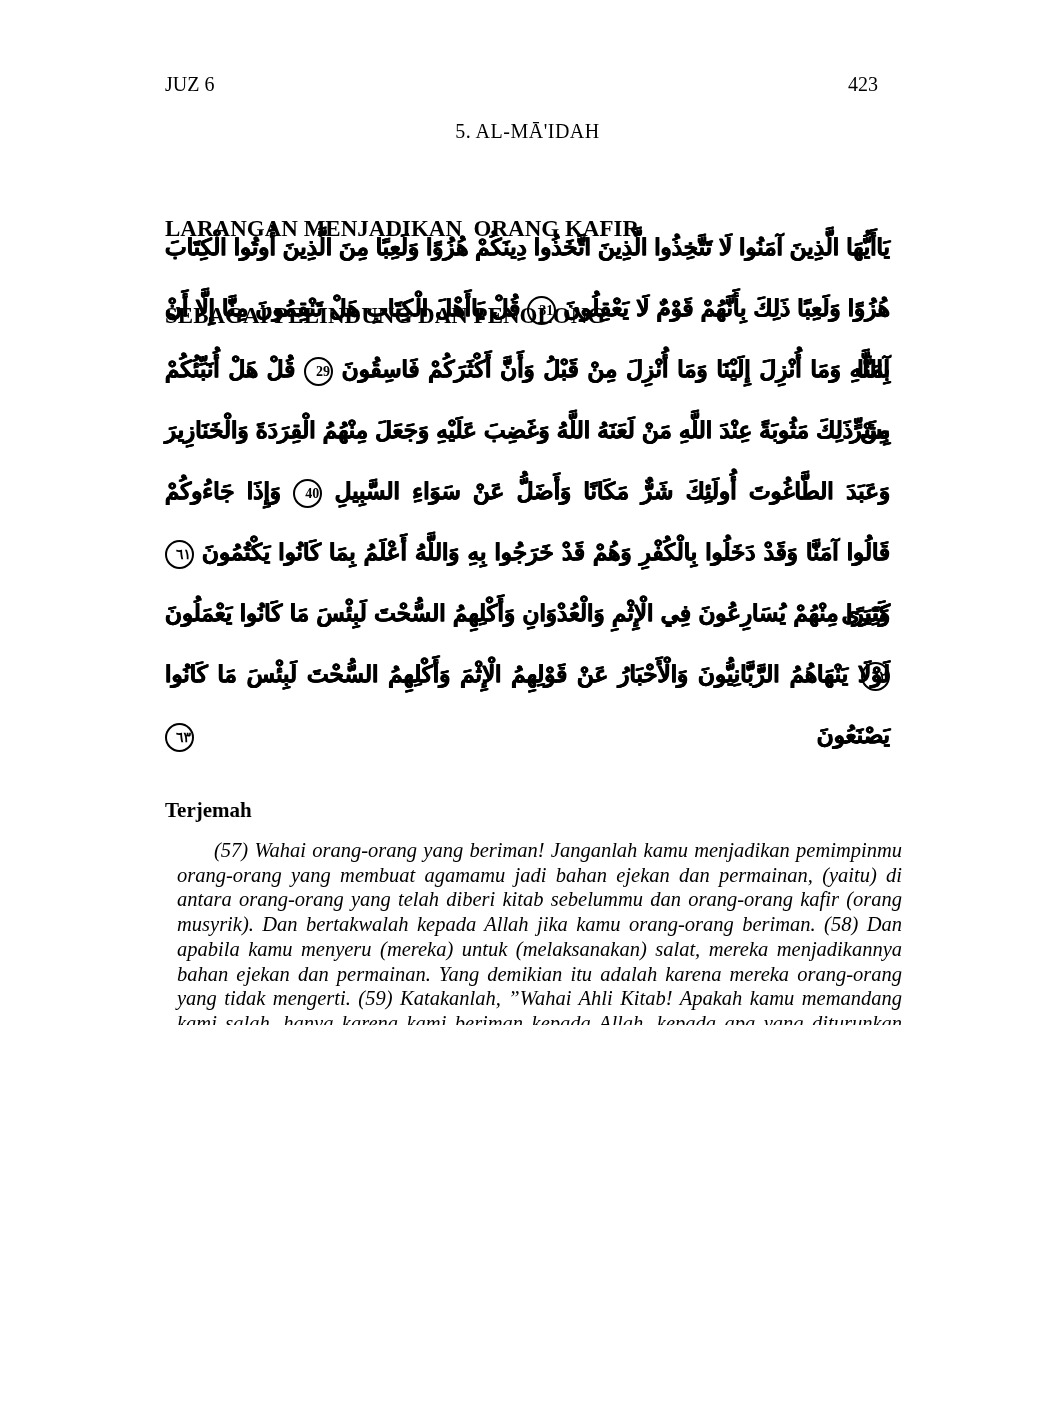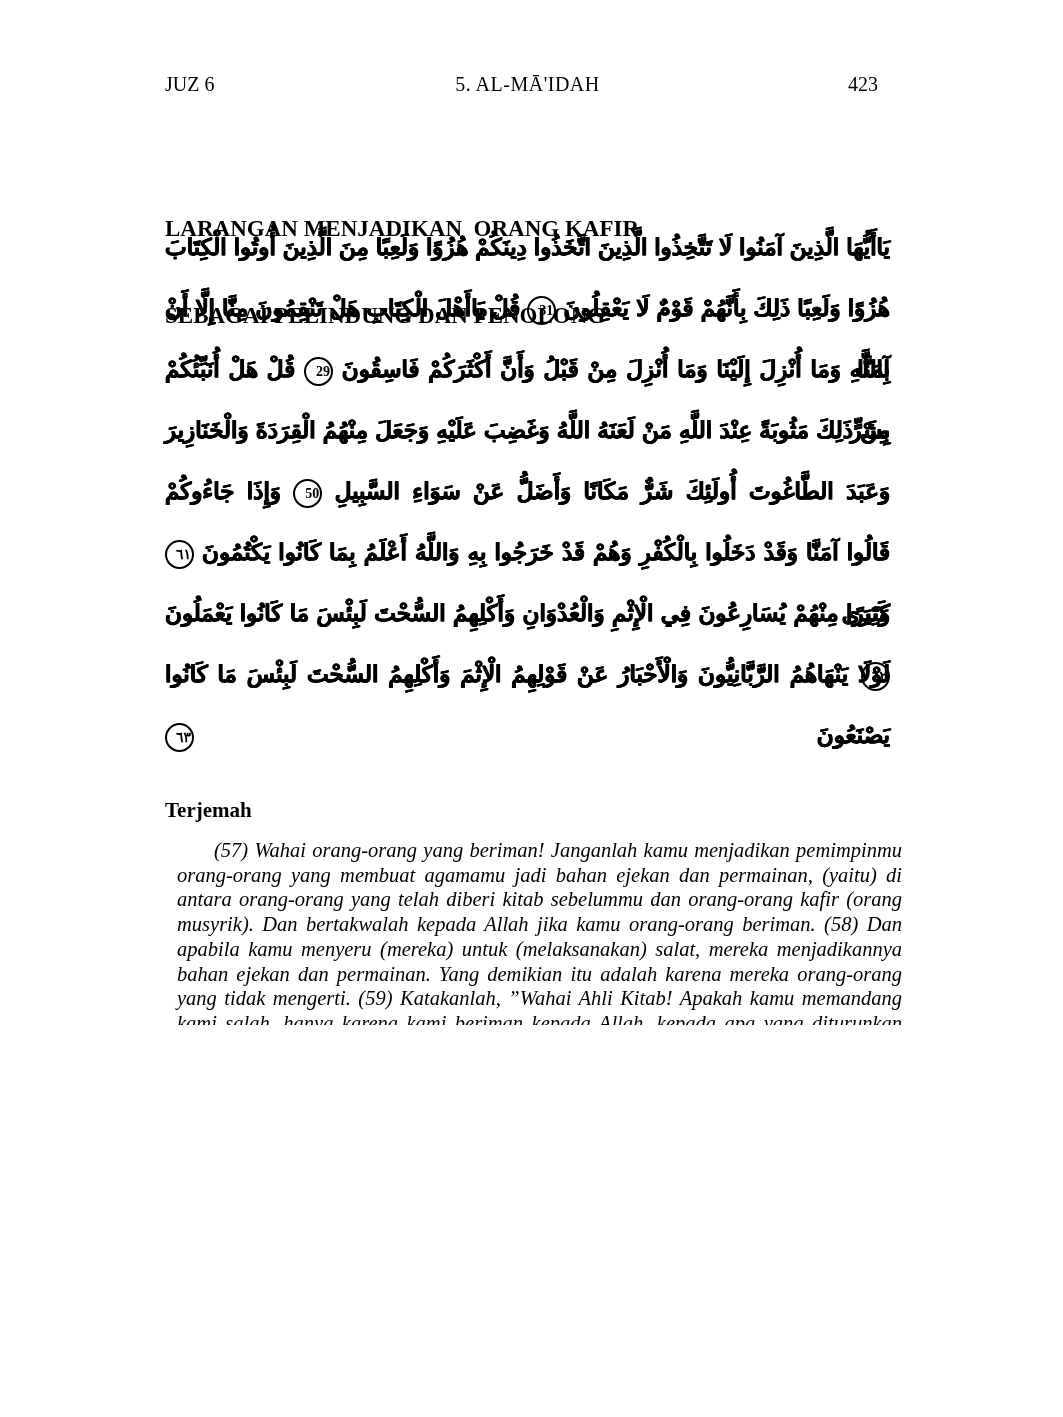--- a/index.html
+++ b/index.html
@@ -24,21 +24,21 @@
     width: 725px;
   }
   
   .header {
     top: 72px;
     font-size: 20px;
     line-height: 24px;
   }
   .h-left  { position: absolute; left: 0;  top: 0; }
   .h-right { position: absolute; right: 12px; top: 0; }
-  .h-center { display: block; text-align: center; letter-spacing: 0.5px; }
+  .h-center { display: block; text-align: center; letter-spacing: 0.5px; margin-top: 47px; }
 
   
   .section-title {
     top: 156px;
     font-weight: bold;
     font-size: 23px;
     line-height: 29px;
     white-space: pre-wrap;
   }
 
@@ -103,21 +103,21 @@
   <div class="block section-title">
     <div>LARANGAN MENJADIKAN  ORANG KAFIR</div>
     <div>SEBAGAI PELINDUNG DAN PENOLONG</div>
   </div>
 
   <div class="block arabic">
     <div class="aline"><span>يَاأَيُّهَا الَّذِينَ آمَنُوا لَا تَتَّخِذُوا الَّذِينَ اتَّخَذُوا دِينَكُمْ هُزُوًا وَلَعِبًا مِنَ الَّذِينَ أُوتُوا الْكِتَابَ</span></div>
     <div class="aline"><span>هُزُوًا وَلَعِبًا ذَلِكَ بِأَنَّهُمْ قَوْمٌ لَا يَعْقِلُونَ</span> <span class="ayah-marker">31</span> <span>قُلْ يَاأَهْلَ الْكِتَابِ هَلْ تَنْقِمُونَ مِنَّا إِلَّا أَنْ آمَنَّا</span></div>
     <div class="aline"><span>بِاللَّهِ وَمَا أُنْزِلَ إِلَيْنَا وَمَا أُنْزِلَ مِنْ قَبْلُ وَأَنَّ أَكْثَرَكُمْ فَاسِقُونَ</span> <span class="ayah-marker">29</span> <span>قُلْ هَلْ أُنَبِّئُكُمْ بِشَرٍّ</span></div>
     <div class="aline"><span>مِنْ ذَلِكَ مَثُوبَةً عِنْدَ اللَّهِ مَنْ لَعَنَهُ اللَّهُ وَغَضِبَ عَلَيْهِ وَجَعَلَ مِنْهُمُ الْقِرَدَةَ وَالْخَنَازِيرَ</span></div>
-    <div class="aline"><span>وَعَبَدَ الطَّاغُوتَ أُولَئِكَ شَرٌّ مَكَانًا وَأَضَلُّ عَنْ سَوَاءِ السَّبِيلِ</span> <span class="ayah-marker">50</span> <span>وَإِذَا جَاءُوكُمْ</span></div>
+    <div class="aline"><span>وَعَبَدَ الطَّاغُوتَ أُولَئِكَ شَرٌّ مَكَانًا وَأَضَلُّ عَنْ سَوَاءِ السَّبِيلِ</span> <span class="ayah-marker">40</span> <span>وَإِذَا جَاءُوكُمْ</span></div>
     <div class="aline"><span>قَالُوا آمَنَّا وَقَدْ دَخَلُوا بِالْكُفْرِ وَهُمْ قَدْ خَرَجُوا بِهِ وَاللَّهُ أَعْلَمُ بِمَا كَانُوا يَكْتُمُونَ</span> <span class="ayah-marker">٦١</span> <span>وَتَرَى</span></div>
     <div class="aline"><span>كَثِيرًا مِنْهُمْ يُسَارِعُونَ فِي الْإِثْمِ وَالْعُدْوَانِ وَأَكْلِهِمُ السُّحْتَ لَبِئْسَ مَا كَانُوا يَعْمَلُونَ</span> <span class="ayah-marker">٦٢</span></div>
     <div class="aline"><span>لَوْلَا يَنْهَاهُمُ الرَّبَّانِيُّونَ وَالْأَحْبَارُ عَنْ قَوْلِهِمُ الْإِثْمَ وَأَكْلِهِمُ السُّحْتَ لَبِئْسَ مَا كَانُوا يَصْنَعُونَ</span> <span class="ayah-marker">٦٣</span></div>
   </div>
 
   <div class="block terjemah-h">Terjemah</div>
 
   <p class="block translation">(57) Wahai orang-orang yang beriman! Janganlah kamu menjadikan pemimpinmu orang-orang yang membuat agamamu jadi bahan ejekan dan permainan, (yaitu) di antara orang-orang yang telah diberi kitab sebelummu dan orang-orang kafir (orang musyrik). Dan bertakwalah kepada Allah jika kamu orang-orang beriman. (58) Dan apabila kamu menyeru (mereka) untuk (melaksanakan) salat, mereka menjadikannya bahan ejekan dan permainan. Yang demikian itu adalah karena mereka orang-orang yang tidak mengerti. (59) Katakanlah, ”Wahai Ahli Kitab! Apakah kamu memandang kami salah, hanya karena kami beriman kepada Allah, kepada apa yang diturunkan kepada kami dan kepada apa yang diturunkan sebelumnya? Sungguh, kebanyakan dari kamu adalah orang-orang yang fasik.” (60) Katakanlah (Muhammad), ”Apakah akan aku beritakan kepadamu tentang orang yang lebih buruk pembalasannya dari (orang fasik) di sisi Allah? Yaitu, orang yang dilaknat dan dimurkai Allah, di antara mereka (ada) yang dijadikan kera dan babi dan (orang yang) menyembah Tagut.” Mereka itu lebih buruk tempatnya dan lebih tersesat dari jalan yang lurus. (61) Dan apabila mereka (Yahudi atau munafik) datang kepadamu, mereka mengatakan, ”Kami telah beriman,” padahal mereka datang kepadamu dengan kekafiran dan mereka</p>
 
 </div>

